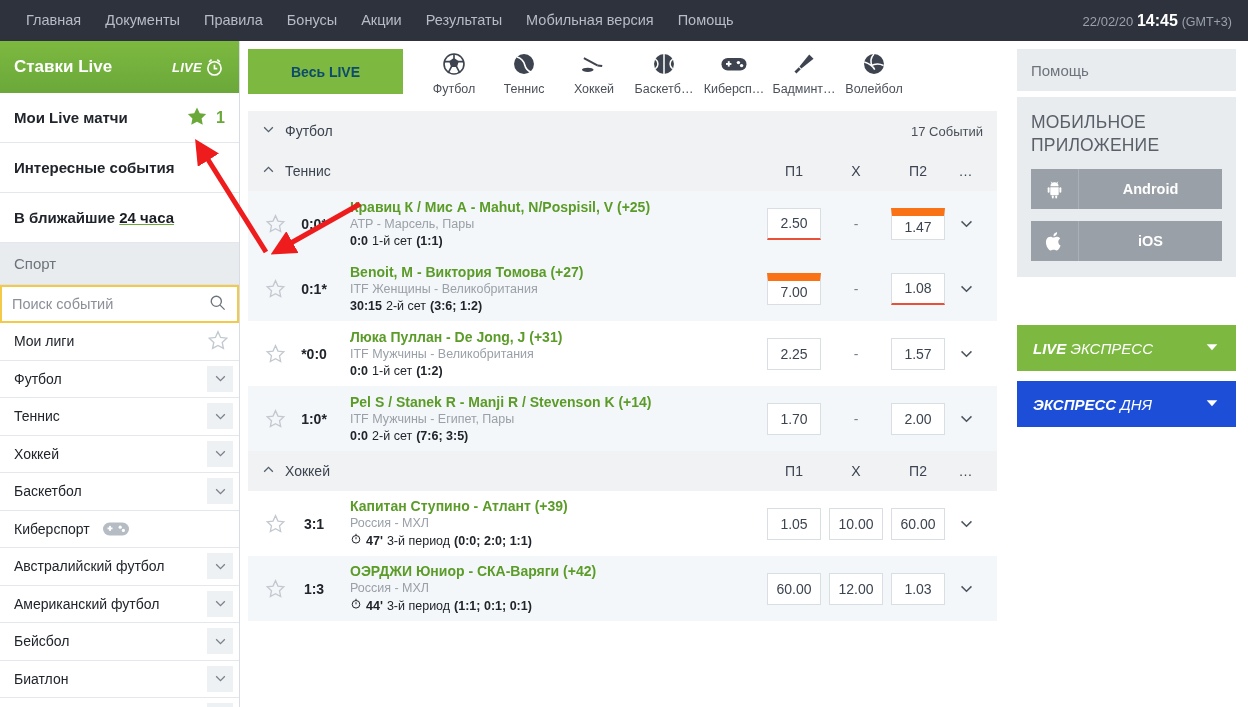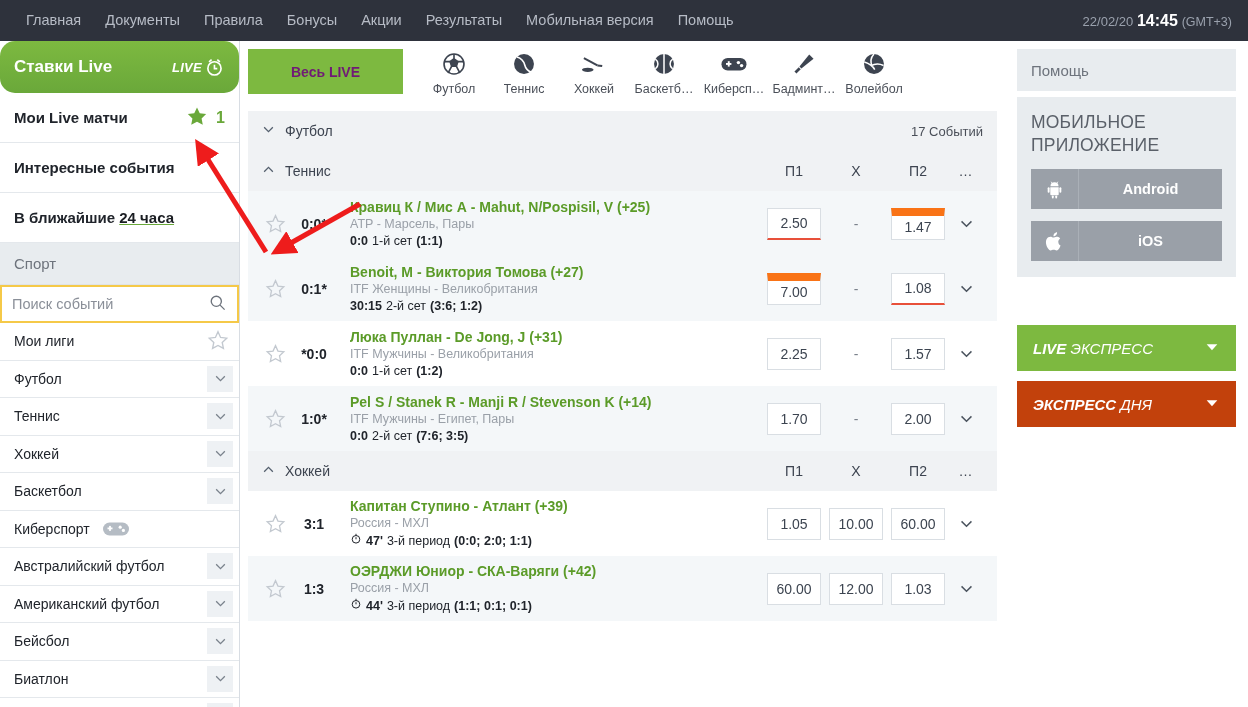--- a/index.html
+++ b/index.html
@@ -25,21 +25,21 @@
   #clock .dt { font-size:13px; }
   #clock .gmt { font-size:12.5px; }
 
   
   #shell { display:flex; height:666px; }
 
   
   #sidebar { width:240px; background:#fff; border-right:1px solid #d8dde3; position:relative; }
   .sb-live-head {
     height:52px; background:linear-gradient(#7db940,#6aa83a); display:flex;
-    align-items:center; padding:0 14px; color:#fff;border-radius:15px;
+    align-items:center; padding:0 14px; color:#fff;
   }
   .sb-live-head .ttl { font-size:17px; font-weight:bold; }
   .live-logo { margin-left:auto; display:flex; align-items:center; gap:1px;}
   .live-logo .lw { font-size:13px; font-style:italic; font-weight:bold; letter-spacing:.3px;}
 
   .sb-row {
     height:50px; display:flex; align-items:center; padding:0 14px;
     border-bottom:1px solid #e4e8ec; font-size:15px; font-weight:bold; color:#20242b;
     cursor:pointer;
   }
@@ -73,21 +73,21 @@
   }
   .pad-icon {
     display:inline-flex; margin-left:12px;
   }
 
   
   #main { flex:1; background:#fff; padding:0 8px 0 8px; }
 
   .tabsbar { height:66px; display:flex; align-items:flex-start; padding-top:8px; }
   .all-live {
-    width:155px; height:45px; background:#7db940; color:#701a75; display:flex;
+    width:155px; height:45px; background:#7db940; color:#0c4a6e; display:flex;
     align-items:center; justify-content:center; font-size:14px; font-weight:bold;
     cursor:pointer;
   }
   .sport-tabs { display:flex; margin-left:16px; }
   .sport-tab {
     width:70px; display:flex; flex-direction:column; align-items:center; cursor:pointer;
   }
   .sport-tab .ic { height:30px; display:flex; align-items:center; justify-content:center;}
   .sport-tab .lb {
     font-size:12.5px; color:#4a4f58; margin-top:3px; max-width:68px; overflow:hidden;
@@ -157,21 +157,21 @@
     width:48px; display:flex; align-items:center; justify-content:center;
     border-right:1px solid #aab0b7; height:100%;
   }
   .store-btn .slb { flex:1; text-align:center; color:#fff; font-size:14.5px; font-weight:bold;}
 
   .exp-btn {
     height:46px; display:flex; align-items:center; padding:0 16px; margin-top:18px;
     color:#fff; cursor:pointer;
   }
   .exp-btn.green { background:#7db940;margin-top:48px; }
-  .exp-btn.orange { background:#c2410c; margin-top:10px; }
+  .exp-btn.orange { background:#1d4ed8; margin-top:10px; }
   .exp-btn .t { font-size:15px; font-style:italic; }
   .exp-btn .t b { font-weight:bold; font-style:italic; }
   .exp-btn .ar { margin-left:auto; }
 
   
   #arrows { position:absolute; left:0; top:0; width:1248px; height:707px; pointer-events:none; }
 </style>
 </head>
 <body>
 

